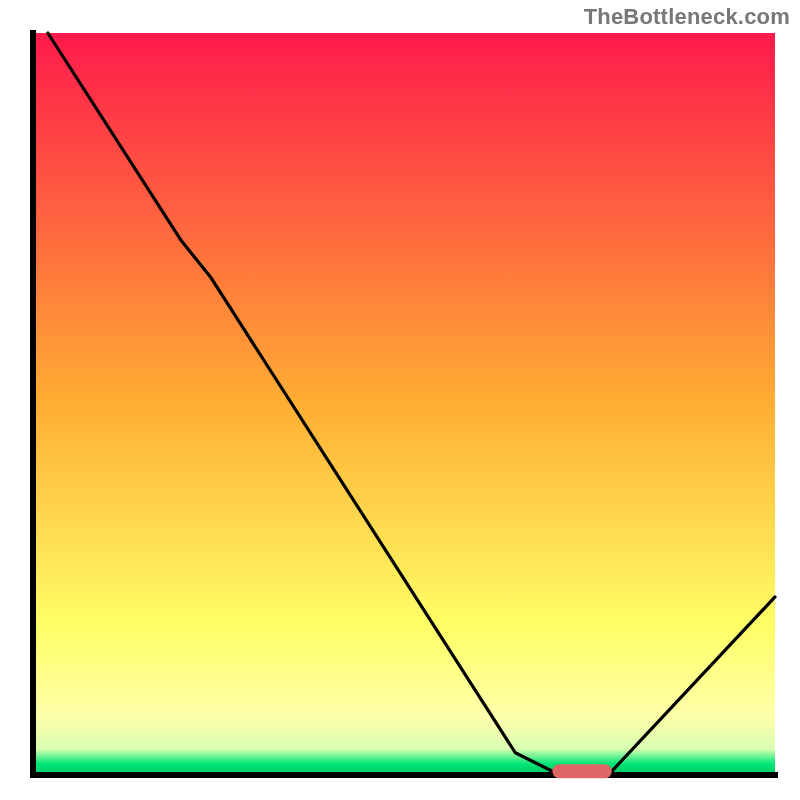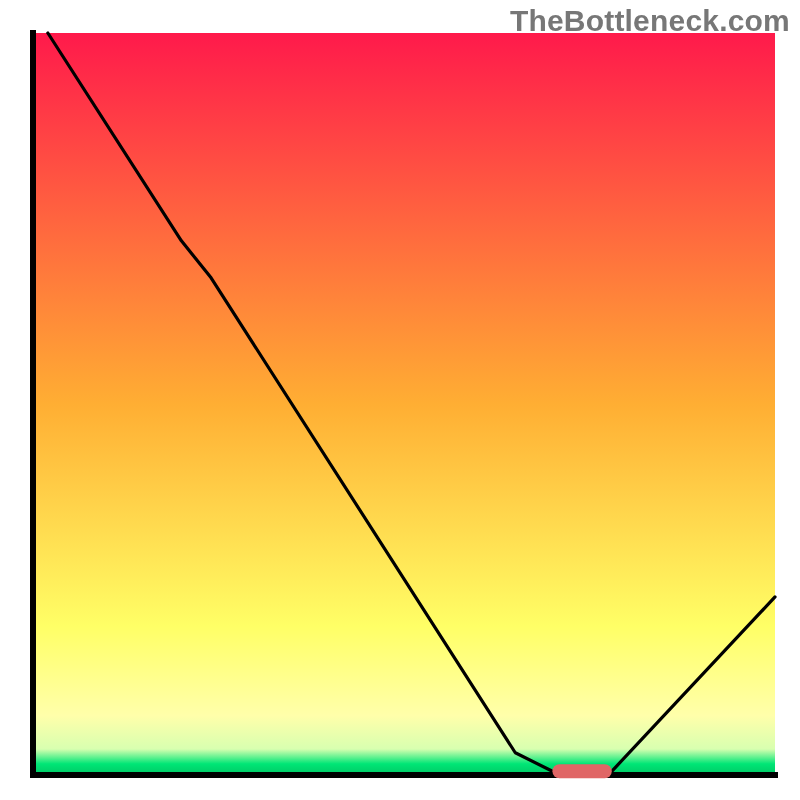--- a/index.html
+++ b/index.html
@@ -3,21 +3,21 @@
 <meta charset="utf-8">
 <style>
   * { margin: 0; padding: 0; box-sizing: border-box; }
   html, body { width: 800px; height: 800px; overflow: hidden; background: #fff; }
   .container { position: relative; width: 800px; height: 800px; }
   .watermark {
     position: absolute;
     top: 4px;
     right: 10px;
     font-family: Arial, Helvetica, sans-serif;
-    font-size: 30px;
+    font-size: 22px;
     font-weight: bold;
     color: #777;
     letter-spacing: 0.2px;
   }
   svg { display: block; }
 </style>
 </head>
 <body>
 
 <div class="container">

